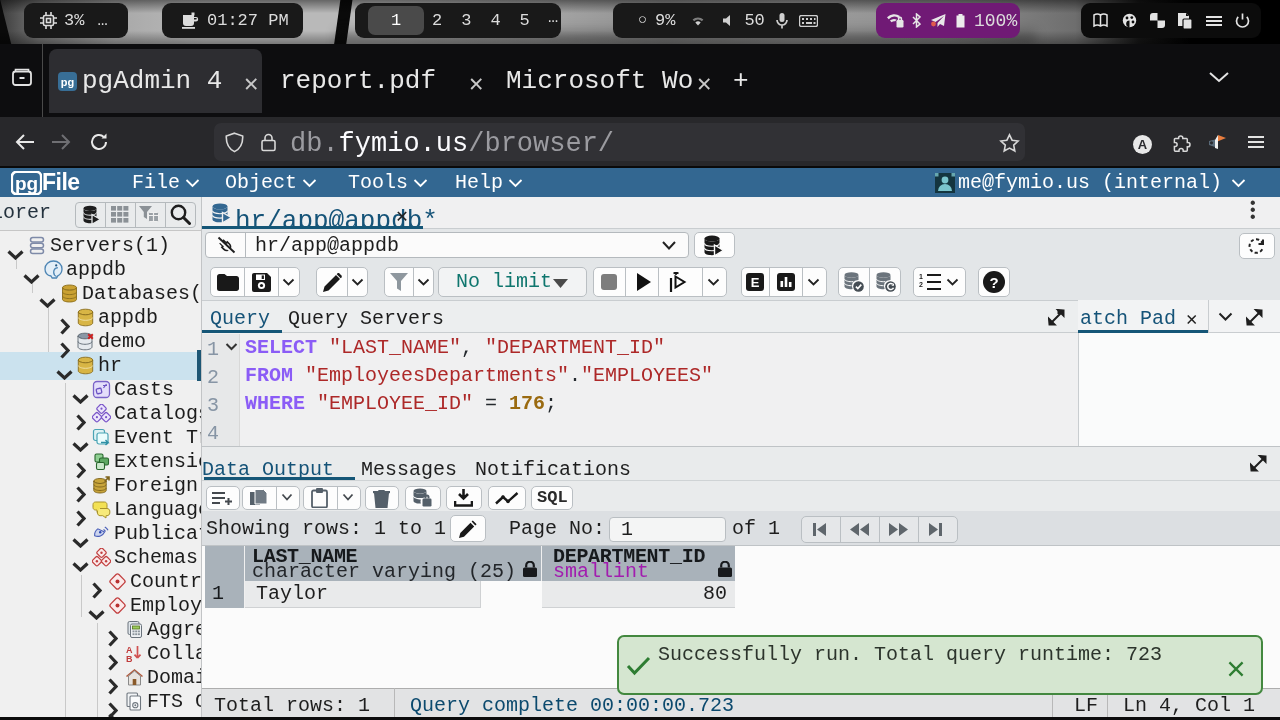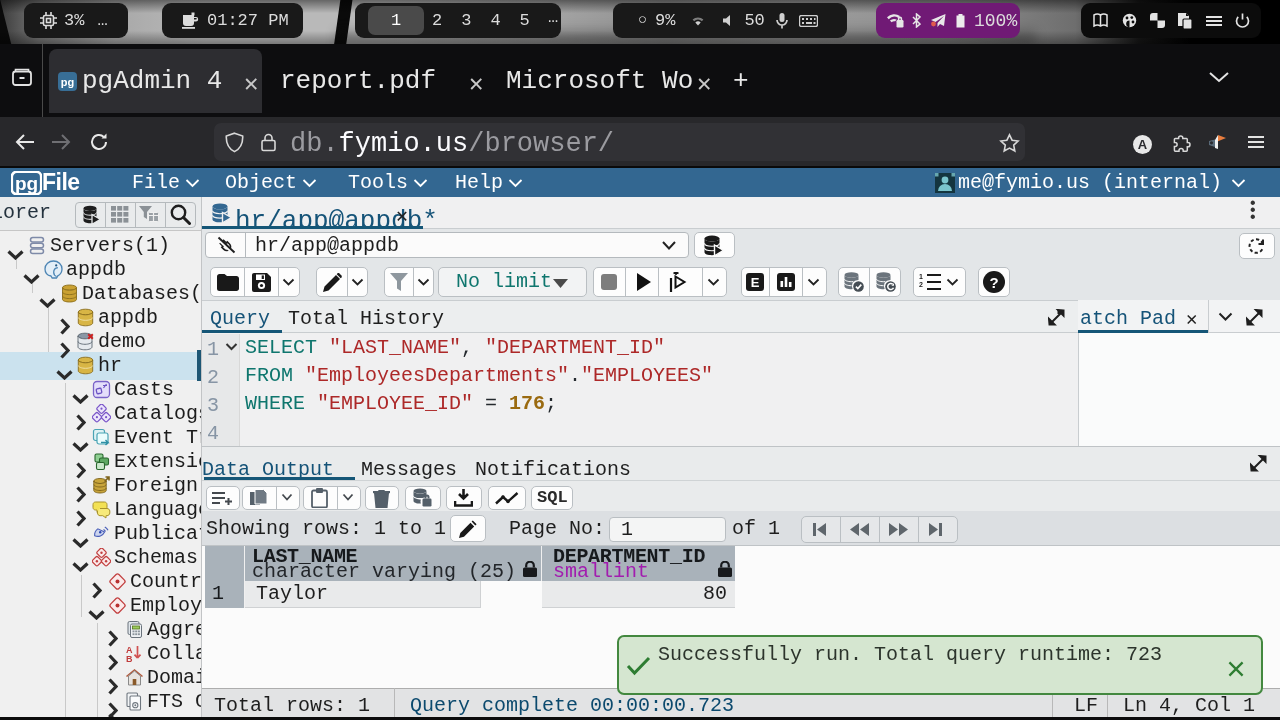--- a/index.html
+++ b/index.html
@@ -758,21 +758,21 @@
     </svg>
   <div class="btn" style="left:776px;top:70px;width:32px;height:30px"></div>
   <svg class="ab" style="left:781px;top:74px" width="22" height="22" viewBox="0 0 22 22">
       <circle cx="11" cy="11" r="11" fill="#191919"></circle>
       <text x="11" y="16.5" text-anchor="middle" font-size="15" font-weight="bold" fill="#fff" font-family="Liberation Sans">?</text>
     </svg>
 
   <div class="ab" style="left:0;top:103px;width:876px;height:33px;background:#eceeef;border-top:1px solid #c9cdd0;border-bottom:1px solid #c9cdd0"></div>
   <div class="ab navy" style="left:8px;top:110px;font-size:20px">Query</div>
   <div class="ab" style="left:0;top:133px;width:80px;height:3px;background:#155677"></div>
-  <div class="ab" style="left:86px;top:110px;font-size:20px;color:#1e1e1e">Total History</div>
+  <div class="ab" style="left:86px;top:110px;font-size:20px;color:#1e1e1e">Query Servers</div>
   <svg class="ab" style="left:846px;top:112px" width="17" height="17" viewBox="0 0 17 17">
       <g stroke="#1e1e1e" stroke-width="2" fill="#1e1e1e">
         <path d="M5 12L15 2M2 15l3-3" stroke-linecap="round"></path>
         <path d="M9.5 1h6.5v6.5l-2.5-2.5-4 0 0-4zM1 9.5V16h6.5L5 13.5z" stroke-width="0"></path>
         <path d="M15.5 1.5L10 1l5.5 5.5zM1.5 15.5L1 10l5.5 5.5z"></path>
       </g>
     </svg>
 
   <div class="ab" style="left:0;top:137px;width:876px;height:112px;background:#f0f0f1"></div>
   <div class="ab" style="left:0;top:137px;width:38px;height:112px;background:#e7e8e9;border-right:1px solid #d8d8d8"></div>
@@ -926,14 +926,14 @@
 
   <div class="ab" style="left:415px;top:438px;width:646px;height:60px;background:#d5e6d0;border:2px solid #43883f;border-radius:7px;z-index:9"></div>
   <svg class="ab" style="left:424px;top:459px;z-index:10" width="25" height="20" viewBox="0 0 25 20">
       <path fill="none" stroke="#2e7d32" stroke-width="3" d="M2 10l6.5 7L23 2"></path>
     </svg>
   <div class="ab" style="left:456px;top:446px;font-size:20px;color:#2c342c;z-index:10">Successfully run. Total query runtime: 723</div>
   <svg class="ab" style="left:1026px;top:464px;z-index:10" width="16" height="16" viewBox="0 0 17 17">
       <path stroke="#2e7d32" stroke-width="2.4" d="M1.5 1.5l14 14M15.5 1.5l-14 14"></path>
     </svg>
 </div>
-<style>.kw{color:#0f766e;font-weight:normal}.id{color:#ad2828}.nm{color:#9a6a10;font-weight:bold}</style>
+<style>.kw{color:#8b5cf6;font-weight:bold}.id{color:#ad2828}.nm{color:#9a6a10;font-weight:bold}</style>
 <div class="ab" style="left:0;top:717px;width:1280px;height:3px;background:#0c0c0c;z-index:40"></div>
 
 </body></html>

